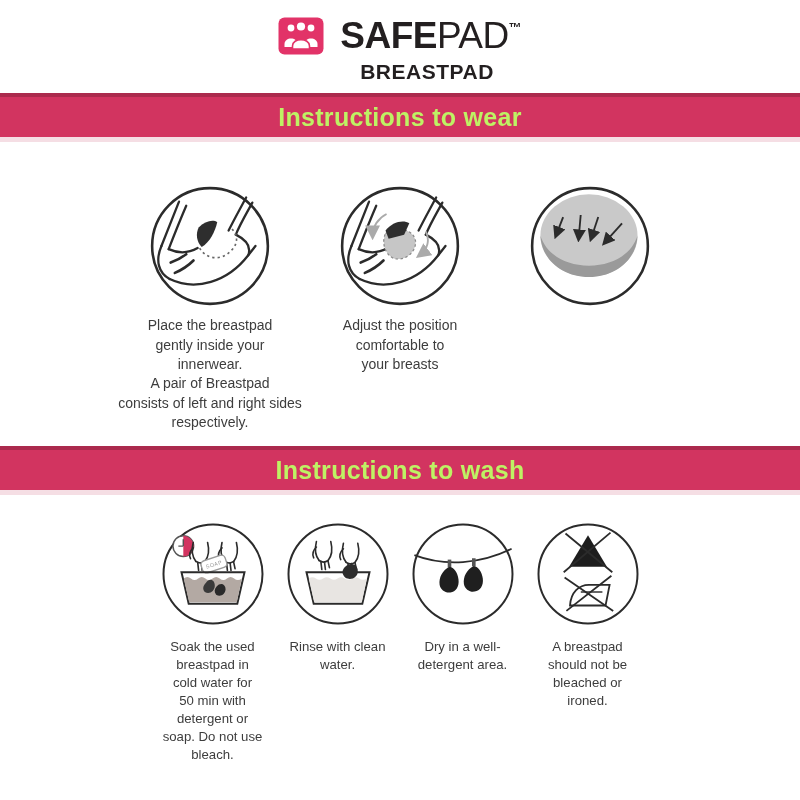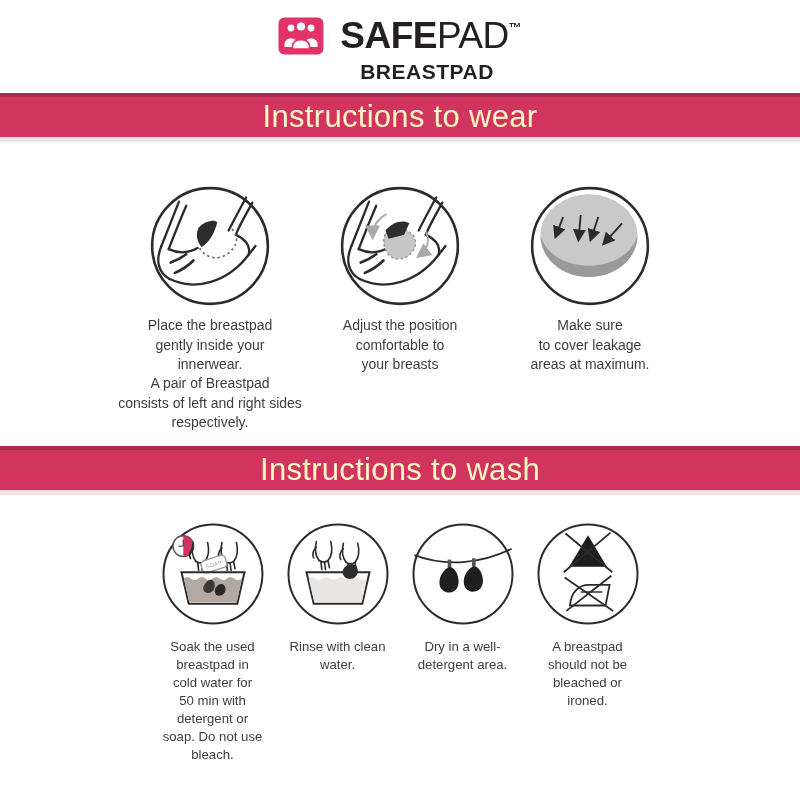--- a/index.html
+++ b/index.html
@@ -21,21 +21,21 @@
   .tm{font-size:13px;font-weight:bold;vertical-align:16px;letter-spacing:0;}
   .subtitle{font-size:21px;font-weight:bold;color:#231f20;letter-spacing:0.5px;margin-top:1px;padding-left:54px;}
 
   
   .banner{
     margin-top:9px;height:40px;background:#d23460;
     border-top:4px solid #ab2a4d;border-bottom:5px solid #f5dee4;
     display:flex;align-items:center;justify-content:center;
   }
   .banner.second{margin-top:14px;}
-  .banner-title{color:#fef9c3;font-size:31px;font-weight:normal;letter-spacing:0.3px;}
+  .banner-title{color:#bef264;font-size:25px;font-weight:bold;letter-spacing:0.3px;}
 
   
   .steps{display:flex;justify-content:center;align-items:flex-start;}
   .steps.wear{gap:26px;margin-top:42px;}
   .steps.wash{gap:7px;margin-top:25px;}
   .step{display:flex;flex-direction:column;align-items:center;}
   .step.wear{width:164px;}
   .step.wash{width:118px;}
   .step.wear svg.circ{width:124px;height:124px;}
   .step.wash svg.circ{width:108px;height:108px;}
@@ -144,23 +144,20 @@
         <circle cx="60" cy="60" r="56" fill="#fff" stroke="#2b2b2b" stroke-width="2.5"></circle>
         <ellipse cx="59" cy="50" rx="47" ry="40" fill="#c9c9c9"></ellipse>
         <path d="M12,50 C 13,72 32,90 59,90 C 86,90 105,72 106,50 C 100,68 82,79 59,79 C 36,79 18,68 12,50 Z" fill="#9a9a9a"></path>
         <g stroke="#2b2b2b" stroke-width="1.8" fill="none">
           <path d="M34,32 L27,50" marker-end="url(#ab)"></path>
           <path d="M51,30 L49,53" marker-end="url(#ab)"></path>
           <path d="M68,32 L61,53" marker-end="url(#ab)"></path>
           <path d="M91,38 L74,57" marker-end="url(#ab)"></path>
         </g>
       </svg>
-      <div class="caption">Make sure
-to cover leakage
-areas at maximum.</div>
     </div>
   </div>
 
   <div class="banner second">
     <div class="banner-title">Instructions to wash</div>
   </div>
 
   <div class="steps wash">
 
     <div class="step wash">

